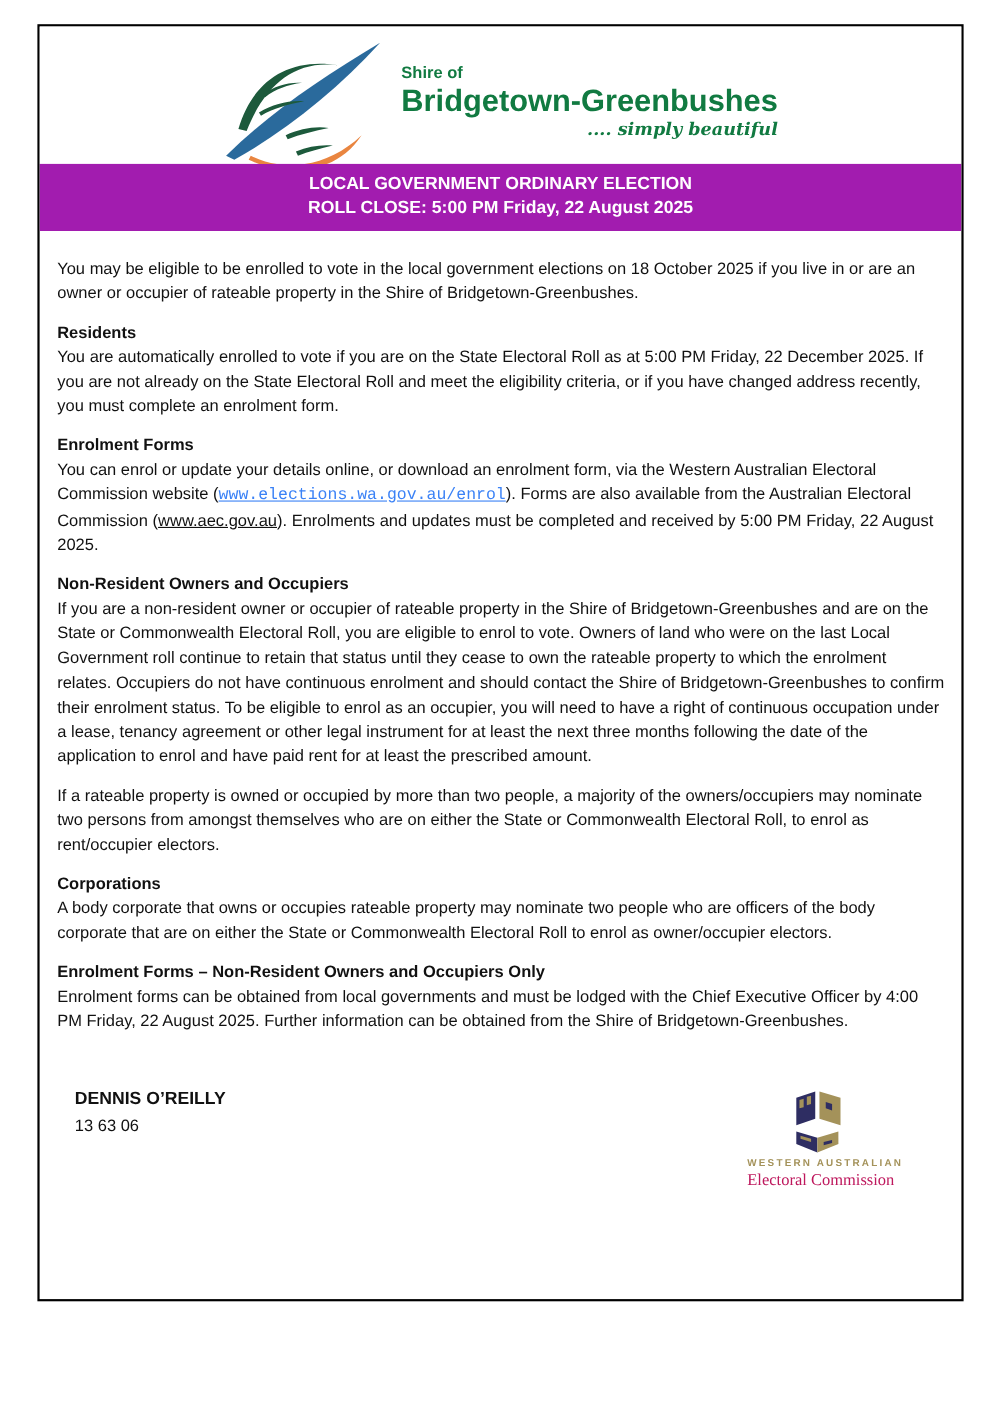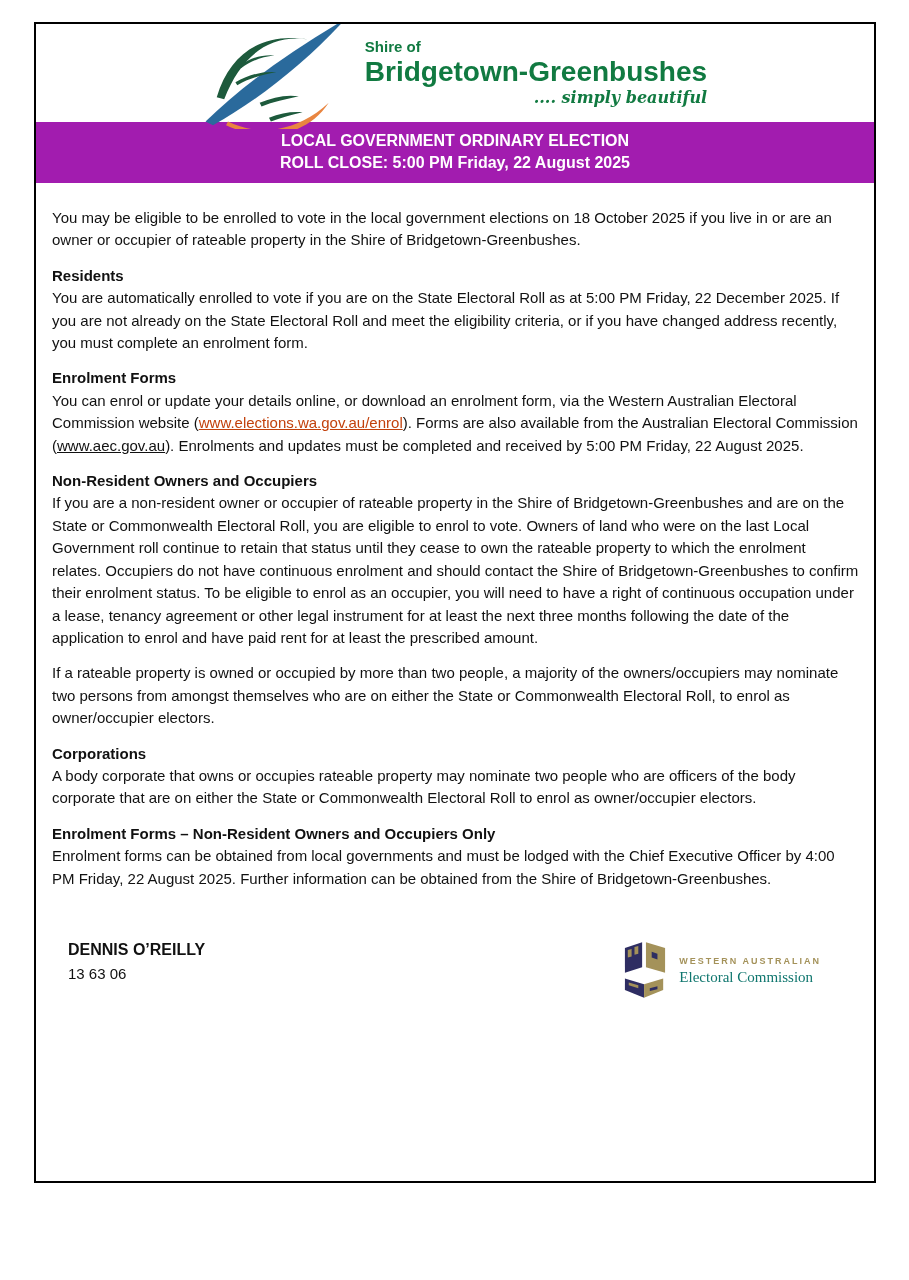--- a/index.html
+++ b/index.html
@@ -13,23 +13,23 @@
   .doc-frame {
     position: absolute;
     left: 34px; top: 22px;
     width: 842px; height: 1161px;
     border: 2px solid #000000;
     background: #ffffff;
     overflow: hidden;
   }
   
   .header {
-    height: 98px;
+    height: 125px;
     display: flex;
-    align-items: center;
+    align-items: flex-end;
     justify-content: center;
     background: #ffffff;
   }
   .shire-logo { display: flex; align-items: center; }
   .shire-logo svg { width: 160px; height: 112px; display: block; }
   .shire-text { margin-left: 2px; text-align: left; }
   .shire-text .shire-of {
     color: #117a41; font-weight: bold; font-size: 15px; line-height: 18px;
   }
   .shire-text .shire-name {
@@ -54,41 +54,41 @@
     line-height: 22px;
   }
   
   .content {
     padding: 24px 15px 0 16px;
     font-size: 15px;
     line-height: 22.4px;
   }
   .content p { margin: 0 0 13px 0; }
   .content h3 { font-size: 15px; font-weight: bold; line-height: 22.4px; margin: 0; }
-  a.link-blue { color: #c2410c; text-decoration: underline; }
+  a.link-blue { color: #3b82f6; text-decoration: underline; font-family: Liberation Mono, monospace; }
   a.link-dark { color: #111111; text-decoration: underline; }
   
   .footer {
     display: flex;
     justify-content: space-between;
     align-items: flex-start;
     padding: 35px 38px 0 16px;
   }
   .signoff .signoff-name { font-weight: bold; font-size: 16px; line-height: 24px; }
   .signoff .signoff-title { font-size: 17px; line-height: 24px; }
   .signoff .signoff-phone { font-size: 15px; line-height: 24px; }
-  .waec { display: flex; align-items: center; margin-top: 2px; }
+  .waec { display: flex; align-items: center; margin-top: 2px; flex-direction: column; }
   .waec svg { width: 44px; height: 60px; display: block; }
   .waec-text { margin-left: 12px; }
   .waec-line1 {
     color: #a4925a; font-size: 9px; letter-spacing: 2px; line-height: 14px;
     font-weight: bold;
   }
   .waec-line2 {
-    color: #0f766e; font-size: 15px; line-height: 18px;
+    color: #be185d; font-size: 15px; line-height: 18px;
     font-family: "Liberation Serif", serif;
   }
 </style>
 </head>
 <body>
 
 <div class="doc-frame">
 
   <div class="header">
     <div class="shire-logo">
@@ -120,21 +120,21 @@
 
   <div class="content">
     <p>You may be eligible to be enrolled to vote in the local government elections on 18 October 2025 if you live in or are an owner or occupier of rateable property in the Shire of Bridgetown-Greenbushes.</p>
     <div id="sections">
         <h3>Residents</h3>
         <p>You are automatically enrolled to vote if you are on the State Electoral Roll as at 5:00 PM Friday, 22 December 2025. If you are not already on the State Electoral Roll and meet the eligibility criteria, or if you have changed address recently, you must complete an enrolment form.</p>
         <h3>Enrolment Forms</h3>
         <p>You can enrol or update your details online, or download an enrolment form, via the Western Australian Electoral Commission website (<a href="#" class="link-blue">www.elections.wa.gov.au/enrol</a>). Forms are also available from the Australian Electoral Commission (<a href="#" class="link-dark">www.aec.gov.au</a>). Enrolments and updates must be completed and received by 5:00 PM Friday, 22 August 2025.</p>
         <h3>Non-Resident Owners and Occupiers</h3>
         <p>If you are a non-resident owner or occupier of rateable property in the Shire of Bridgetown-Greenbushes and are on the State or Commonwealth Electoral Roll, you are eligible to enrol to vote. Owners of land who were on the last Local Government roll continue to retain that status until they cease to own the rateable property to which the enrolment relates. Occupiers do not have continuous enrolment and should contact the Shire of Bridgetown-Greenbushes to confirm their enrolment status. To be eligible to enrol as an occupier, you will need to have a right of continuous occupation under a lease, tenancy agreement or other legal instrument for at least the next three months following the date of the application to enrol and have paid rent for at least the prescribed amount.</p>
-        <p>If a rateable property is owned or occupied by more than two people, a majority of the owners/occupiers may nominate two persons from amongst themselves who are on either the State or Commonwealth Electoral Roll, to enrol as owner/occupier electors.</p>
+        <p>If a rateable property is owned or occupied by more than two people, a majority of the owners/occupiers may nominate two persons from amongst themselves who are on either the State or Commonwealth Electoral Roll, to enrol as rent/occupier electors.</p>
         <h3>Corporations</h3>
         <p>A body corporate that owns or occupies rateable property may nominate two people who are officers of the body corporate that are on either the State or Commonwealth Electoral Roll to enrol as owner/occupier electors.</p>
         <h3>Enrolment Forms – Non-Resident Owners and Occupiers Only</h3>
         <p>Enrolment forms can be obtained from local governments and must be lodged with the Chief Executive Officer by 4:00 PM Friday, 22 August 2025. Further information can be obtained from the Shire of Bridgetown-Greenbushes.</p>
       </div>
 
     <div class="footer">
       <div class="signoff">
         <div class="signoff-name">DENNIS O’REILLY</div>
         <div class="signoff-phone">13 63 06</div>

